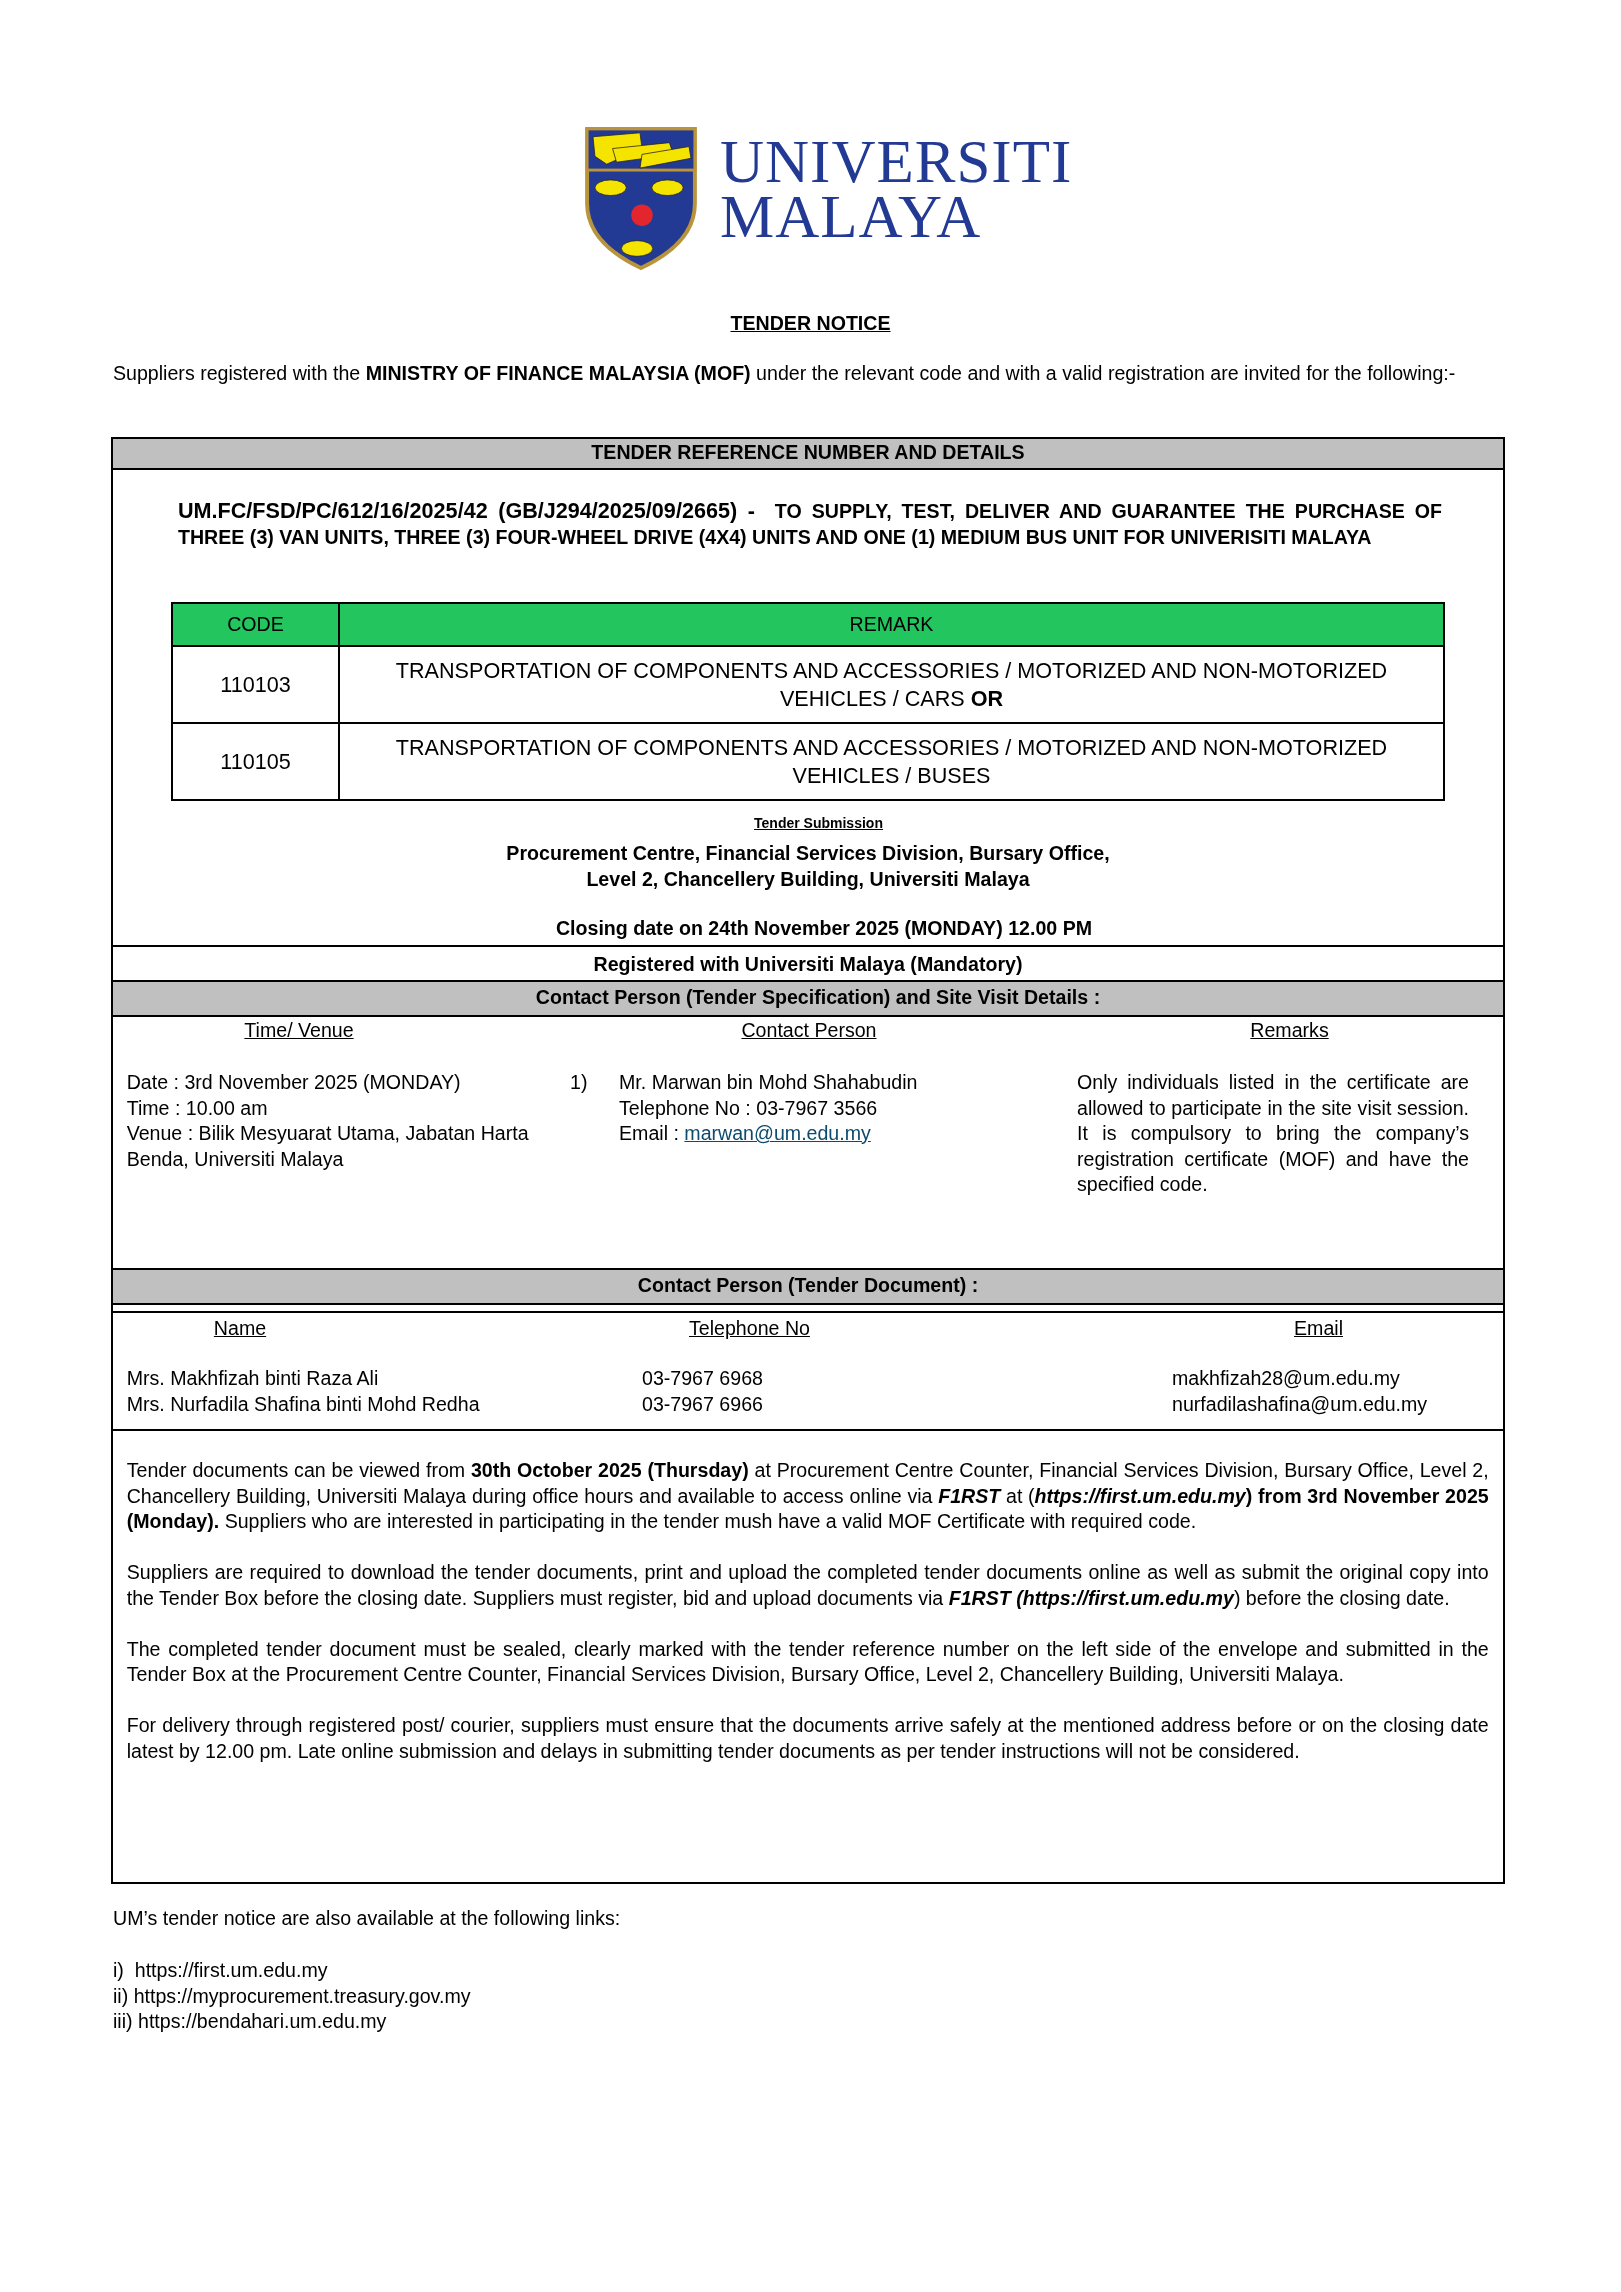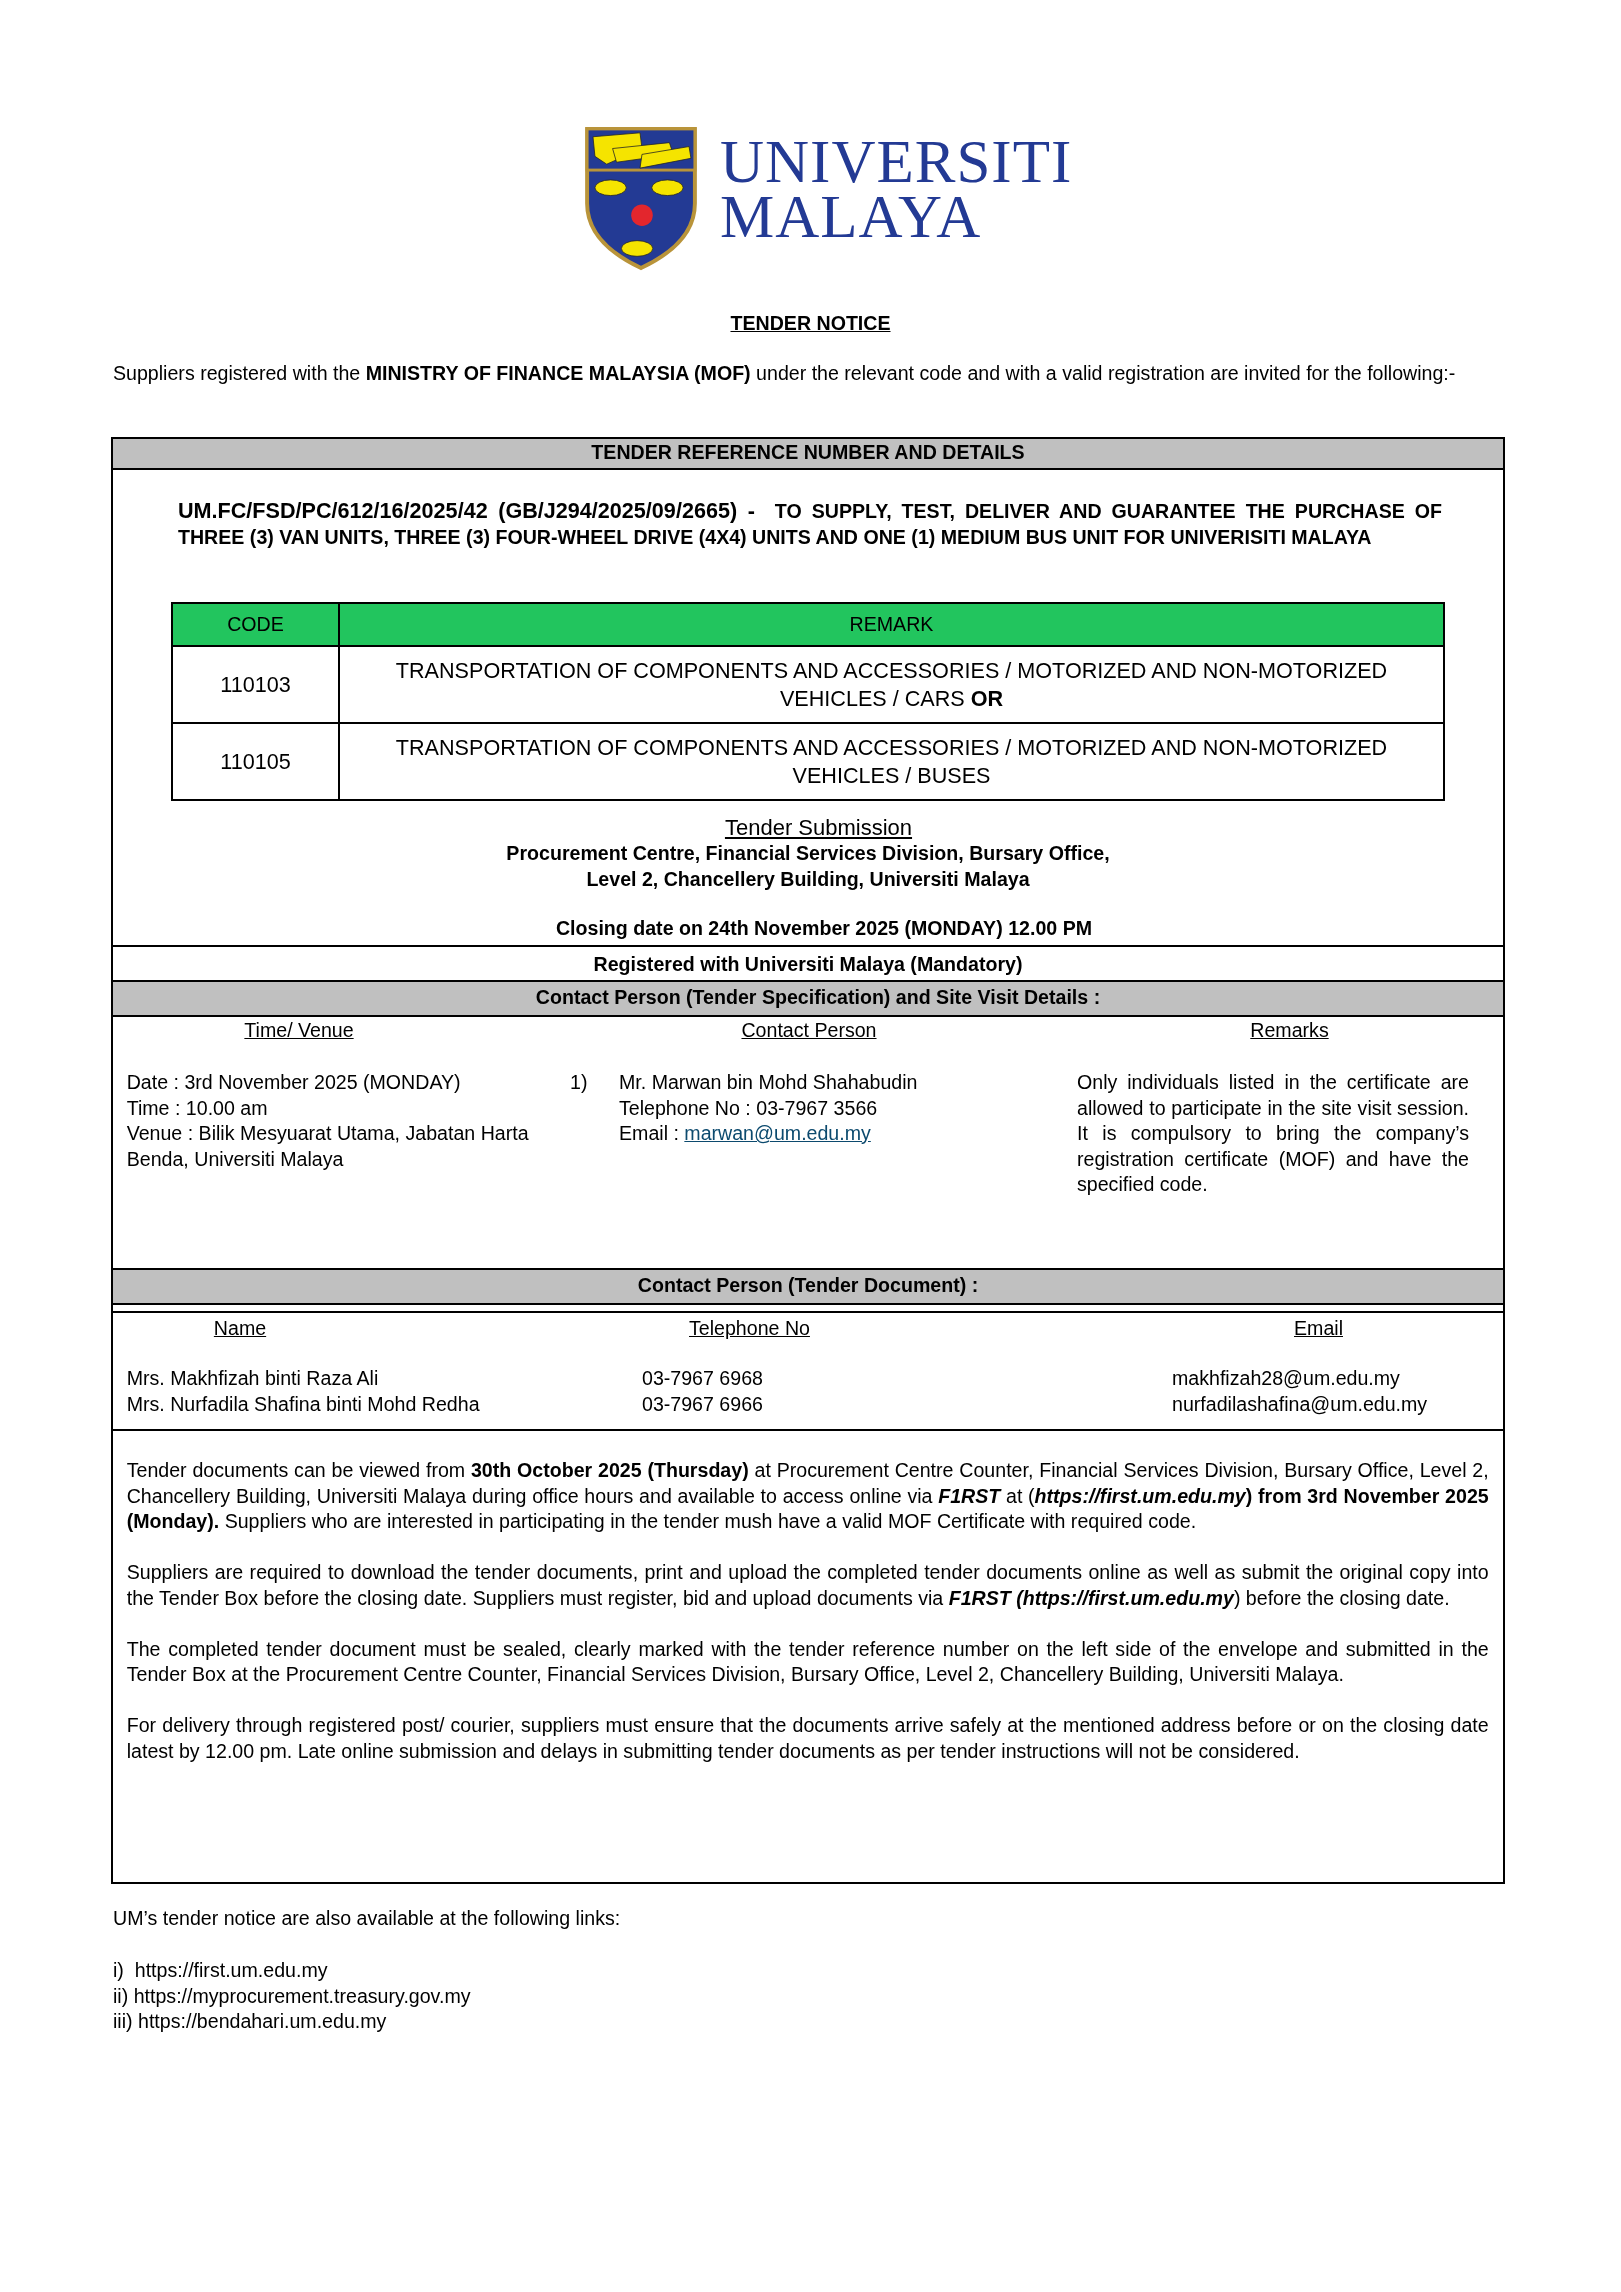--- a/index.html
+++ b/index.html
@@ -29,21 +29,21 @@
   #ref-text .big { font-size: 21.6px; }
 
   
   #code-table { left: 58px; top: 163px; width: 1274px; border-collapse: collapse; font-size: 21.6px; }
   #code-table th, #code-table td { border: 2.9px solid #000; text-align: center; }
   #code-table th { background: #22c55e; font-weight: normal; font-size: 19.6px; height: 39px; }
   #code-table td { height: 71px; line-height: 27.4px; padding: 2px 29px; }
   #code-table td.code { width: 108px; padding: 1px; }
   #code-table th.code { width: 163px; }
 
-  #sub-heading { left: 0; right: 0; top: 376px; text-align: center; font-weight: normal; font-size: 22px; text-decoration: underline; padding-left: 21px; }
+  #sub-heading { left: 0; right: 0; top: 376px; text-align: center; font-weight: bold; font-size: 14px; text-decoration: underline; padding-left: 21px; }
   #sub-addr { left: 0; right: 0; top: 402px; text-align: center; font-weight: bold; font-size: 19.6px; line-height: 25.5px; }
   #closing { left: 0; right: 0; top: 478px; text-align: center; font-weight: bold; font-size: 19.6px; padding-left: 32px; }
 
   #reg-line { top: 506px; }
   #reg-text { left: 0; right: 0; top: 514px; text-align: center; font-weight: bold; font-size: 19.6px; }
   #spec-band { top: 541px; height: 37px; line-height: 31px; padding-left: 20px; }
 
   .col-head { position: absolute; font-size: 19.6px; text-decoration: underline; text-align: center; }
   #th-time { left: 0; width: 372px; top: 580px; }
   #th-contact { left: 549px; width: 294px; top: 580px; }

